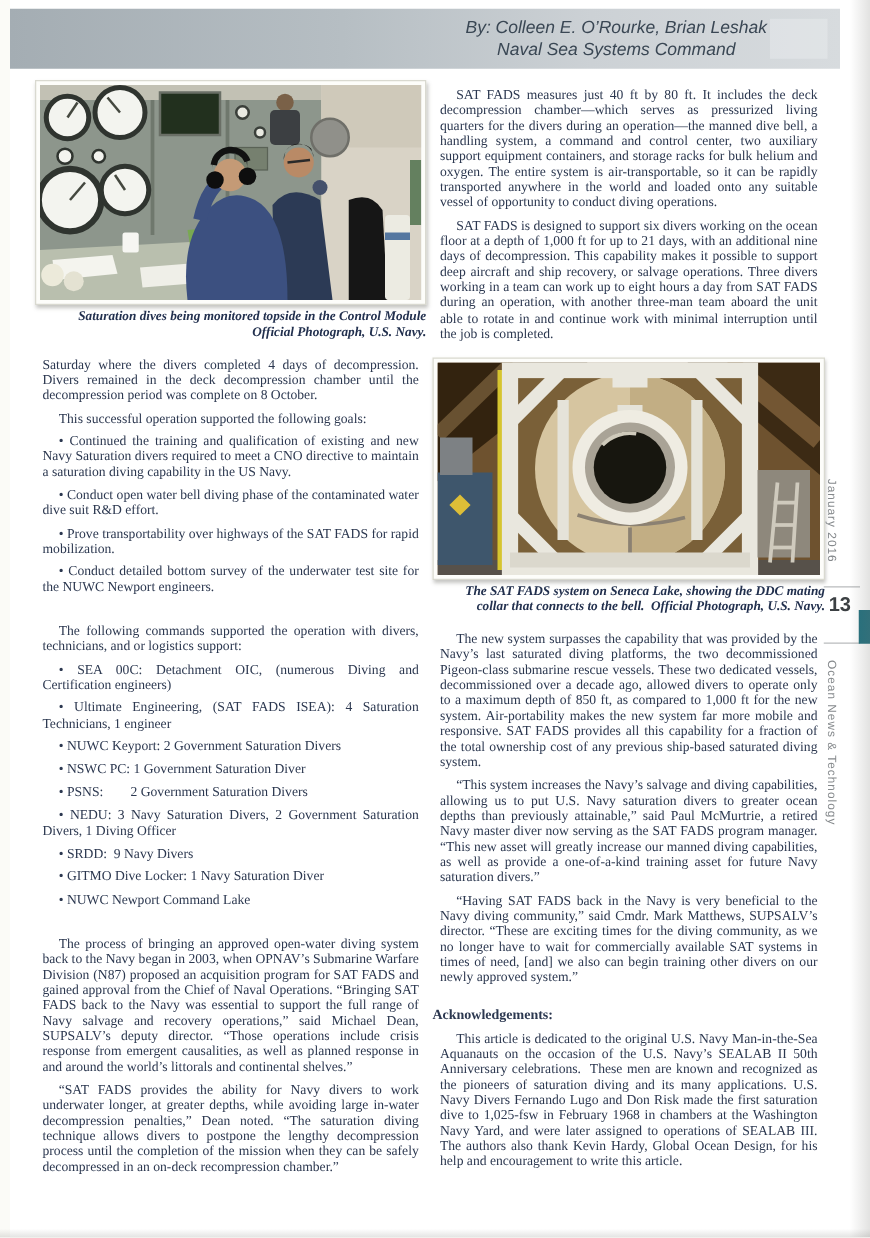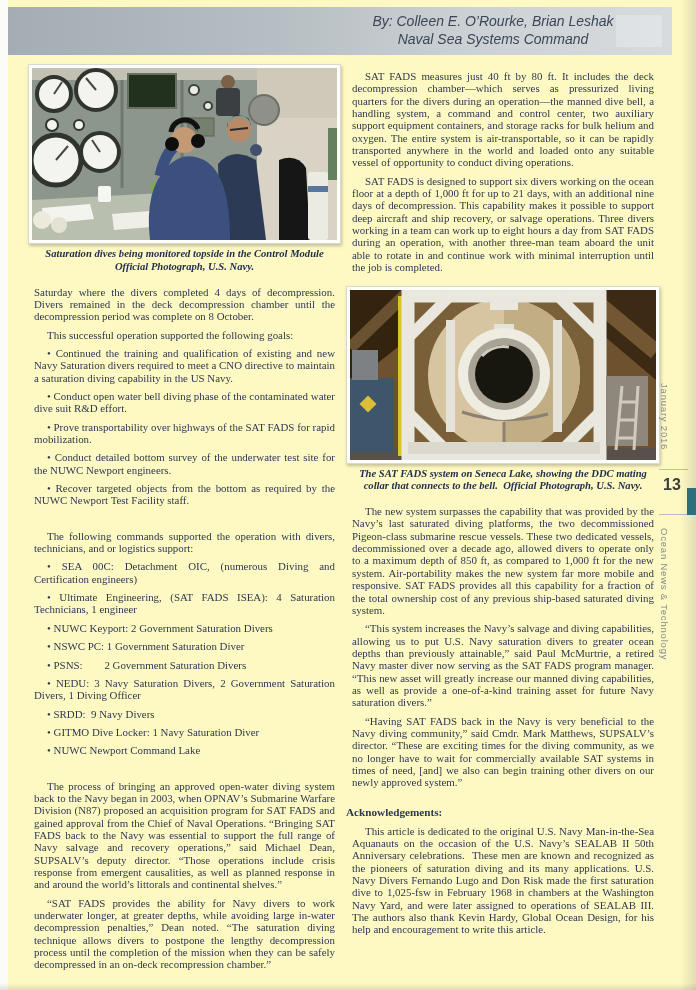--- a/index.html
+++ b/index.html
@@ -1,37 +1,37 @@
 <!DOCTYPE html>
 <html><head>
 <meta charset="utf-8">
 <style>
   html,body{margin:0;padding:0;background:#e9e9e4;}
-  .page{position:relative;width:696px;height:990px;background:#fef9c3;overflow:hidden;
+  .page{position:relative;width:696px;height:990px;background:#ffffff;overflow:hidden;
         font-family:"Liberation Serif",serif;color:#2c3850;}
   .left-strip{position:absolute;left:0;top:0;width:8px;height:100%;background:#fbfbf7;}
   .edge-shade{position:absolute;right:0;top:0;width:16px;height:100%;
         background:linear-gradient(to left,rgba(110,110,104,0.20),rgba(110,110,104,0));}
   .bottom-shade{position:absolute;left:0;bottom:0;width:100%;height:7px;
         background:linear-gradient(to top,rgba(100,100,95,0.18),rgba(100,100,95,0));}
   
   .band{position:absolute;left:8px;top:7px;width:664px;height:48px;
         background:linear-gradient(90deg,#a4adb3 0%,#b6bec3 40%,#ccd1d5 70%,#d7dbde 100%);}
   .band-ghost{position:absolute;right:10px;top:8px;width:46px;height:32px;background:rgba(235,238,240,0.45);}
   .byline{position:absolute;top:12px;right:38px;width:330px;text-align:center;
         font-family:"Liberation Sans",sans-serif;font-style:italic;font-size:14px;line-height:18px;color:#3a4754;}
   
   .col{position:absolute;top:64px;}
   .col-left{left:28px;width:313px;}
   .col-right{left:346px;width:314px;}
   p.body{margin:6px;text-align:justify;font-size:10.9px;line-height:12.35px;color:#2c3850;}
   p.ind{text-indent:13px;}
   .gap{height:11px;}
   .gap-s{height:6px;}
-  .cap{font-weight:bold;font-style:italic;font-size:10.6px;line-height:12.8px;color:#22304e;margin-top:4px;text-align:center;}
+  .cap{font-weight:bold;font-style:italic;font-size:10.6px;line-height:12.8px;color:#22304e;margin-top:4px;text-align:right;}
   .ack-h{font-weight:bold;font-size:11.2px;line-height:13px;color:#2c3850;margin:0;}
   .photo{background:#fdfdfa;padding:3px;border:1px solid #d9d9d0;box-shadow:1px 2px 3px rgba(90,90,80,0.35);}
   .photo svg{display:block;}
   
   .v-text{position:absolute;writing-mode:vertical-rl;font-family:"Liberation Sans",sans-serif;
         color:#85898c;font-size:9.5px;letter-spacing:0.8px;}
   .issue{left:659px;top:383px;}
   .pub{left:659px;top:528px;}
   .rule{position:absolute;left:659px;width:29px;height:1px;background:#b9bcbd;}
   .rule-top{top:469px;}
@@ -114,21 +114,20 @@
       <div>Saturation dives being monitored topside in the Control Module</div>
       <div>Official Photograph, U.S. Navy.</div>
     </div>
     <div class="gap-s"></div>
     <p class="body">Saturday where the divers completed 4 days of decompression. Divers remained in the deck decompression chamber until the decompression period was complete on 8 October.</p>
     <p class="body ind">This successful operation supported the following goals:</p>
     <p class="body ind">• Continued the training and qualification of existing and new Navy Saturation divers required to meet a CNO directive to maintain a saturation diving capability in the US Navy.</p>
     <p class="body ind">• Conduct open water bell diving phase of the contaminated water dive suit R&amp;D effort.</p>
     <p class="body ind">• Prove transportability over highways of the SAT FADS for rapid mobilization.</p>
     <p class="body ind">• Conduct detailed bottom survey of the underwater test site for the NUWC Newport engineers.</p>
-    <p class="body ind">• Recover targeted objects from the bottom as required by the NUWC Newport Test Facility staff.</p>
     <div class="gap"></div>
     <p class="body ind">The following commands supported the operation with divers, technicians, and or logistics support:</p>
     <p class="body ind">• SEA 00C: Detachment OIC, (numerous Diving and Certification engineers)</p>
     <p class="body ind">• Ultimate Engineering, (SAT FADS ISEA): 4 Saturation Technicians, 1 engineer</p>
     <p class="body ind">• NUWC Keyport: 2 Government Saturation Divers</p>
     <p class="body ind">• NSWC PC: 1 Government Saturation Diver</p>
     <p class="body ind">• PSNS:&nbsp;&nbsp;&nbsp;&nbsp;&nbsp;&nbsp;&nbsp; 2 Government Saturation Divers</p>
     <p class="body ind">• NEDU: 3 Navy Saturation Divers, 2 Government Saturation Divers, 1 Diving Officer</p>
     <p class="body ind">• SRDD:&nbsp; 9 Navy Divers</p>
     <p class="body ind">• GITMO Dive Locker: 1 Navy Saturation Diver</p>

